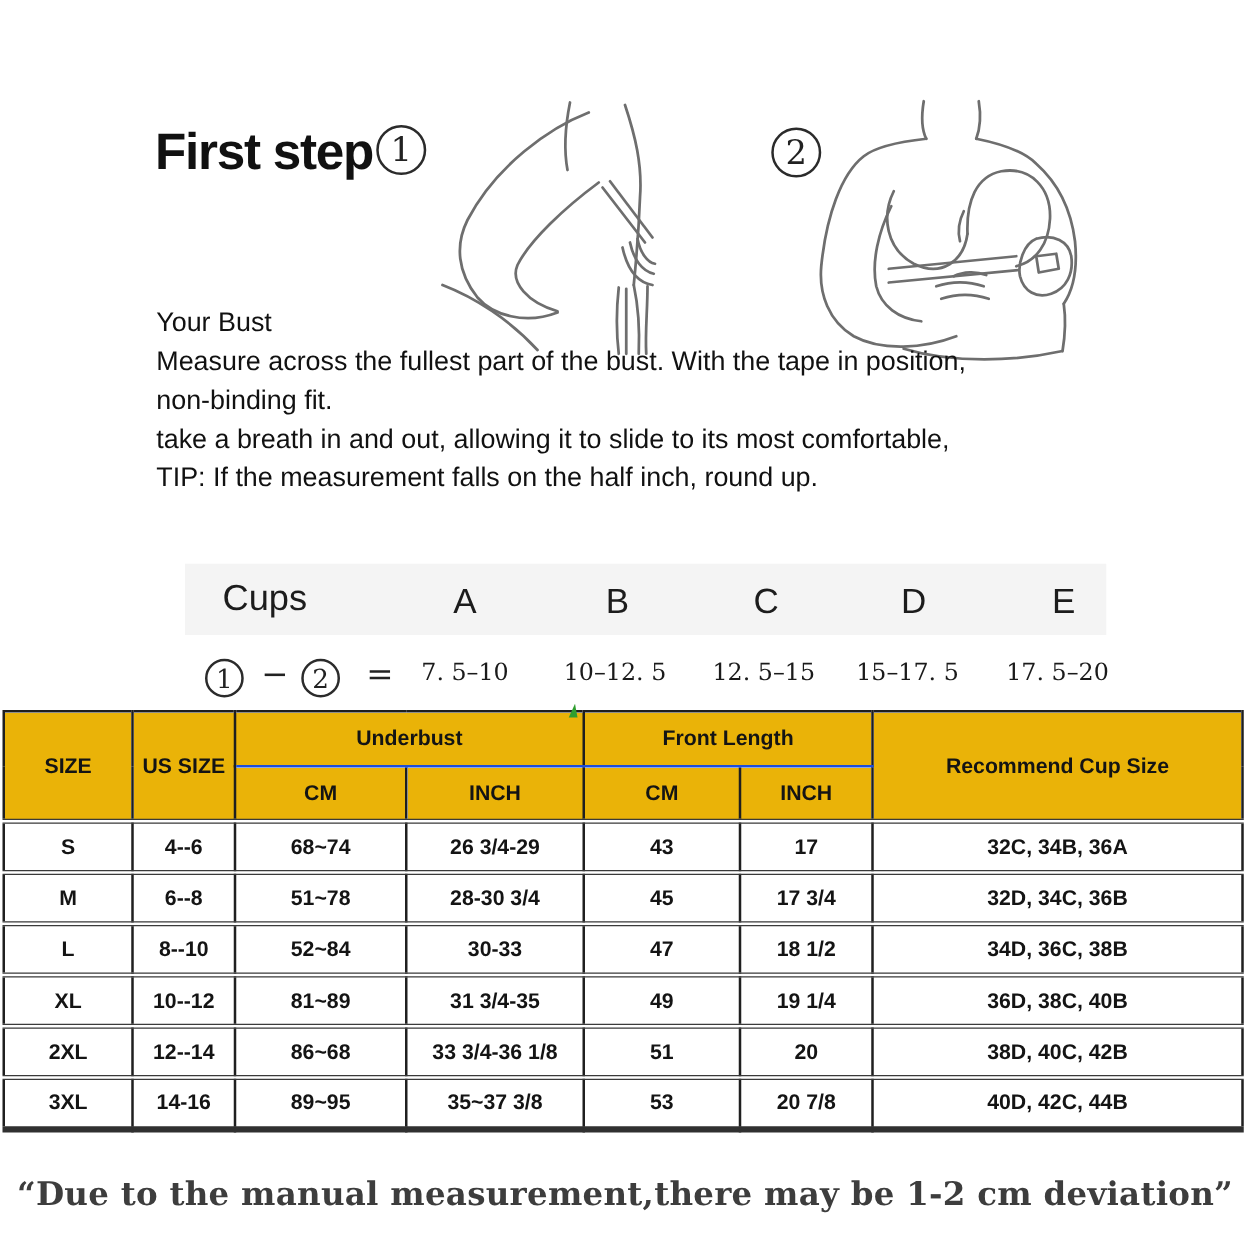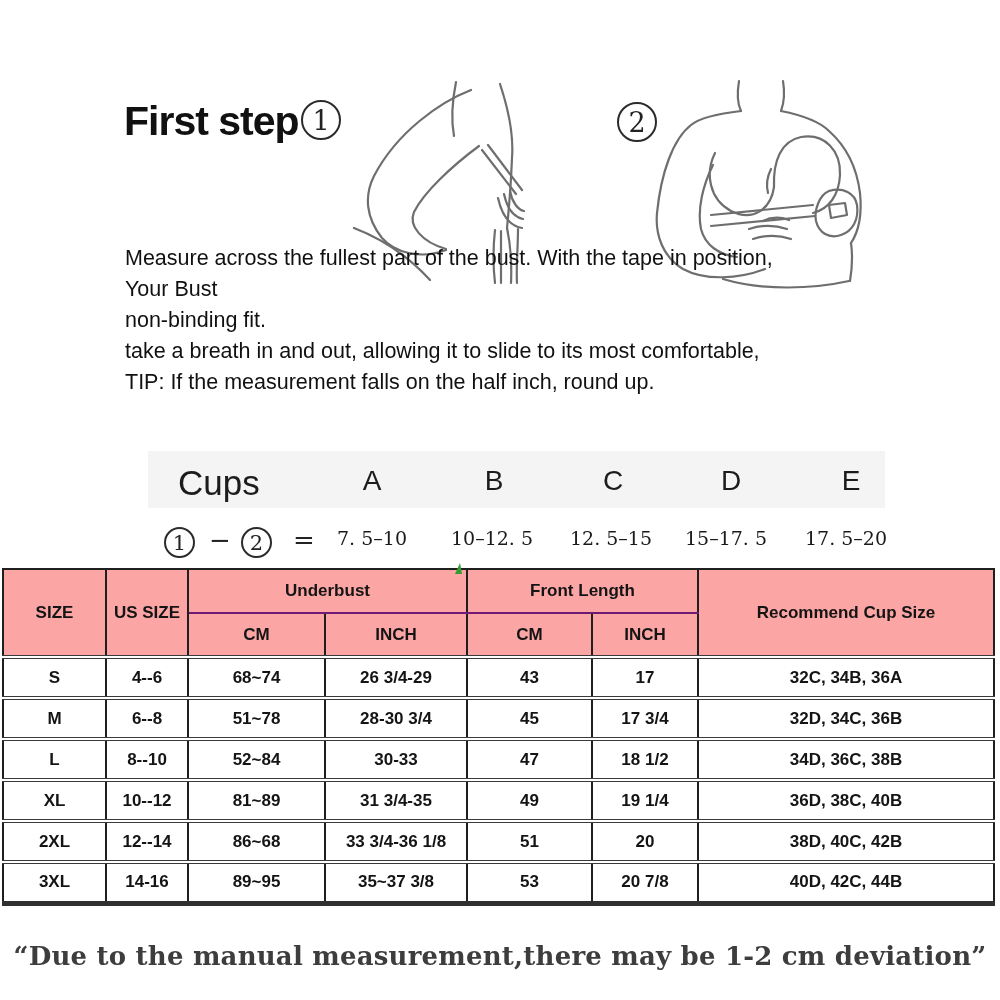--- a/index.html
+++ b/index.html
@@ -26,21 +26,21 @@
     position: absolute; left: 125px; top: 243px; width: 770px;
     font-size: 21.5px; line-height: 31px; color: #111;
   }
 
   
   .cups-band {
     position: absolute; left: 148px; top: 451px; width: 737px; height: 57px;
     background: #f4f4f4;
   }
   .cups-label {
-    position: absolute; left: 30px; top: 12px; font-size: 35px; color: #1c1c1c;
+    position: absolute; left: 30px; top: 12px; font-size: 29px; color: #1c1c1c;
   }
   .cup-letter {
     position: absolute; top: 14px; width: 40px; text-align: center;
     font-size: 28px; color: #1c1c1c;
   }
 
   
   .formula { position: absolute; left: 0; top: 524px; width: 1000px; height: 38px; }
   .step-circle.small { width: 31px; height: 31px; font-size: 21px; top: 3px; }
   .formula-op {
@@ -58,22 +58,22 @@
   table.size-table {
     width: 991px; border-collapse: collapse; table-layout: fixed;
     border-top: 2px solid #1f1f1f; border-bottom: 5px solid #303030;
   }
   table.size-table th, table.size-table td {
     border-left: 2px solid #1f1f1f; border-right: 2px solid #1f1f1f;
     text-align: center; vertical-align: middle;
     font-size: 17px; font-weight: bold; overflow: hidden; white-space: nowrap;
   }
   table.size-table th {
-    background: #fca5a5; color: #141414; height: 44px;
-    border-bottom: 2px solid #701a75;
+    background: #eab308; color: #141414; height: 44px;
+    border-bottom: 2px solid #1d4ed8;
   }
   table.size-table td { background: #ffffff; color: #141414; height: 41px; }
   table.size-table tbody tr { border-top: 4px double #3a3a3a; }
   table.size-table tbody { border-top: 4px double #3a3a3a; }
 
   .green-artifact { position: absolute; left: 453px; top: 563px; width: 12px; height: 12px; }
 
   
   .footer-note {
     position: absolute; left: 0; top: 941px; width: 1000px; text-align: center;
@@ -129,22 +129,22 @@
     <path d="M176,118 C190,114 202,120 204,132 C206,146 200,158 188,162 C176,166 166,160 163,148 C161,138 166,122 176,118"></path>
     <path d="M176,132 L192,130 L194,142 L178,145 Z"></path>
     <path d="M96,156 C108,152 122,152 134,156"></path>
     <path d="M100,166 C112,162 126,162 138,166"></path>
     <path d="M110,148 C118,144 128,144 136,147"></path>
     <path d="M198,170 C200,184 199,196 197,208"></path>
     <path d="M70,206 C110,218 160,216 196,208"></path>
   </svg>
 
   <div class="instructions">
+    <div>Your Bust</div>
     <div>Measure across the fullest part of the bust. With the tape in position,</div>
-    <div>Your Bust</div>
     <div>non-binding fit.</div>
     <div>take a breath in and out, allowing it to slide to its most comfortable,</div>
     <div>TIP: If the measurement falls on the half inch, round up.</div>
   </div>
 
   <div class="cups-band">
     <span class="cups-label">Cups</span>
     <span class="cup-letter" style="left:204px;">A</span>
     <span class="cup-letter" style="left:326px;">B</span>
     <span class="cup-letter" style="left:445px;">C</span>

